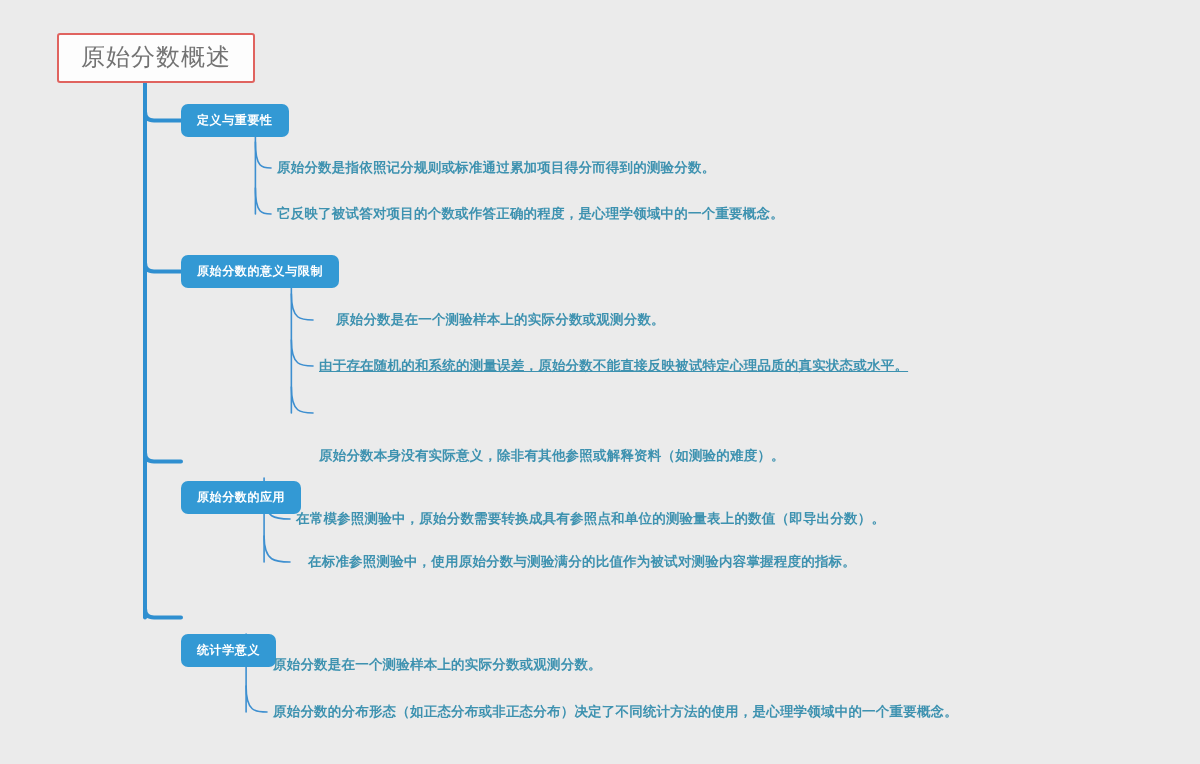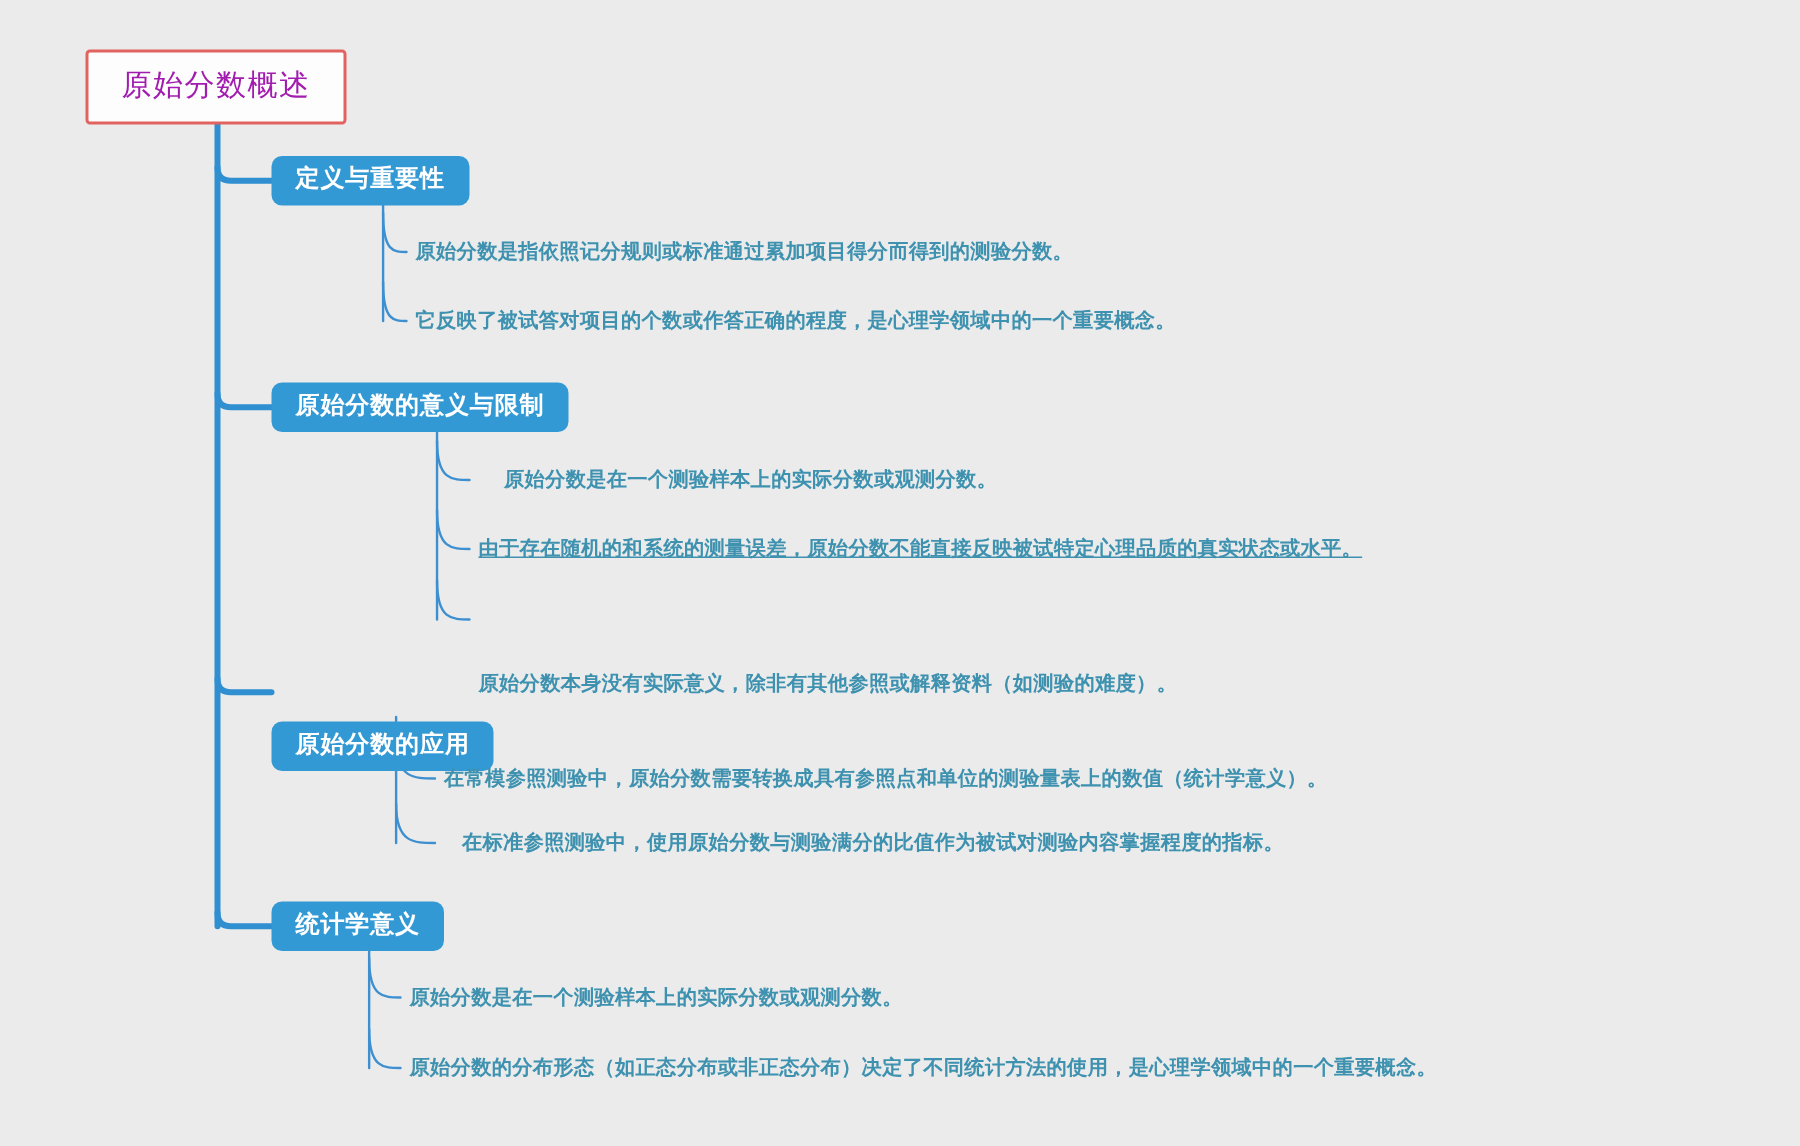--- a/index.html
+++ b/index.html
@@ -34,31 +34,31 @@
     white-space: nowrap;
     box-sizing: border-box;
   }
   .root-node {
     left: 57px;
     top: 33px;
     padding: 9px 22px 11px 22px;
     background: #fdfdfd;
     border: 2px solid #e0635f;
     border-radius: 3px;
-    font-size: 20px;
-    color: #a21caf;
+    font-size: 24px;
+    color: #737373;
     letter-spacing: 1px;
     line-height: 26px;
   }
   .branch-node {
     padding: 7px 16px 8px 16px;
     background: #3399d4;
     border-radius: 7px;
     color: #ffffff;
-    font-size: 16px;
+    font-size: 12px;
     font-weight: bold;
     letter-spacing: 0.6px;
     line-height: 18px;
   }
   .leaf-node {
     color: #3e92b0;
     font-size: 13.5px;
     font-weight: bold;
     letter-spacing: 0.2px;
     line-height: 18px;
@@ -92,19 +92,19 @@
   <div id="nodes">
       <div class="node root-node" style="left: 57px; top: 33px;">原始分数概述</div>
       <div class="node branch-node" style="left: 181px; top: 104px;">定义与重要性</div>
       <div class="node leaf-node" style="left: 277px; top: 159px;">原始分数是指依照记分规则或标准通过累加项目得分而得到的测验分数。</div>
       <div class="node leaf-node" style="left: 277px; top: 205px;">它反映了被试答对项目的个数或作答正确的程度，是心理学领域中的一个重要概念。</div>
       <div class="node branch-node" style="left: 181px; top: 255px;">原始分数的意义与限制</div>
       <div class="node leaf-node" style="left: 319px; top: 311px; margin-left: 17px;">原始分数是在一个测验样本上的实际分数或观测分数。</div>
       <div class="node leaf-node" style="left: 319px; top: 357px; text-decoration: underline;">由于存在随机的和系统的测量误差，原始分数不能直接反映被试特定心理品质的真实状态或水平。</div>
       <div class="node leaf-node" style="left: 319px; top: 404px; margin-top: 43px;">原始分数本身没有实际意义，除非有其他参照或解释资料（如测验的难度）。</div>
       <div class="node branch-node" style="left: 181px; top: 445px; margin-top: 36px;">原始分数的应用</div>
-      <div class="node leaf-node" style="left: 296px; top: 510px;">在常模参照测验中，原始分数需要转换成具有参照点和单位的测验量表上的数值（统计学意义）。</div>
+      <div class="node leaf-node" style="left: 296px; top: 510px;">在常模参照测验中，原始分数需要转换成具有参照点和单位的测验量表上的数值（即导出分数）。</div>
       <div class="node leaf-node" style="left: 308px; top: 553px;">在标准参照测验中，使用原始分数与测验满分的比值作为被试对测验内容掌握程度的指标。</div>
-      <div class="node branch-node" style="left: 181px; top: 601px;">统计学意义</div>
+      <div class="node branch-node" style="left: 181px; top: 634px;">统计学意义</div>
       <div class="node leaf-node" style="left: 273px; top: 656px;">原始分数是在一个测验样本上的实际分数或观测分数。</div>
       <div class="node leaf-node" style="left: 273px; top: 703px;">原始分数的分布形态（如正态分布或非正态分布）决定了不同统计方法的使用，是心理学领域中的一个重要概念。</div>
     </div>
 </div>
 
 </body></html>

